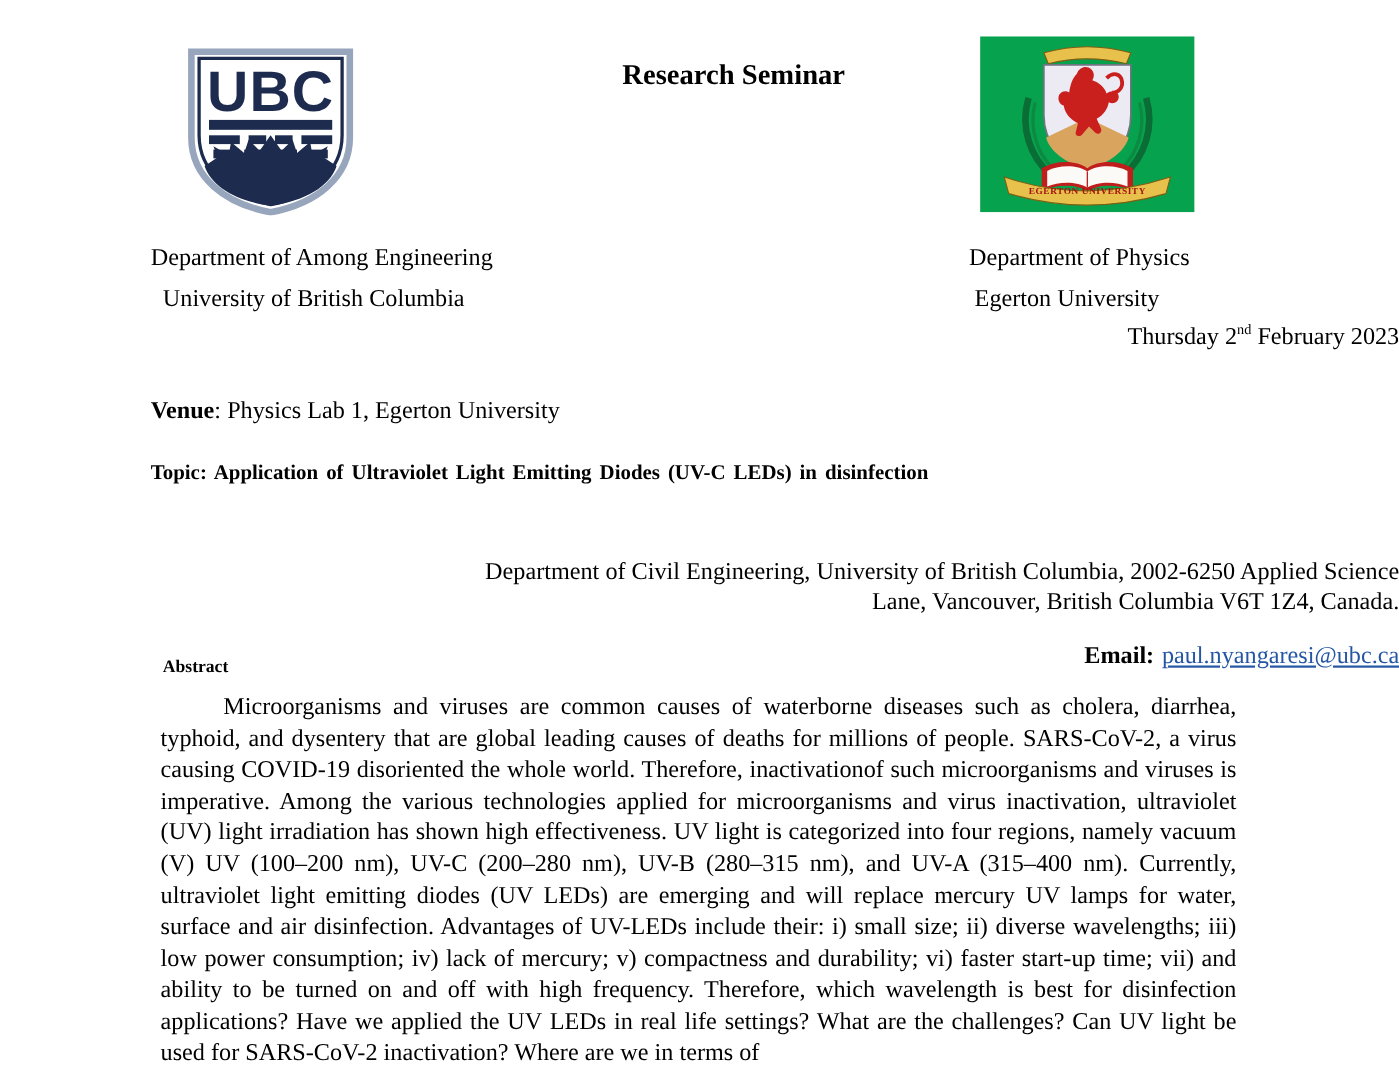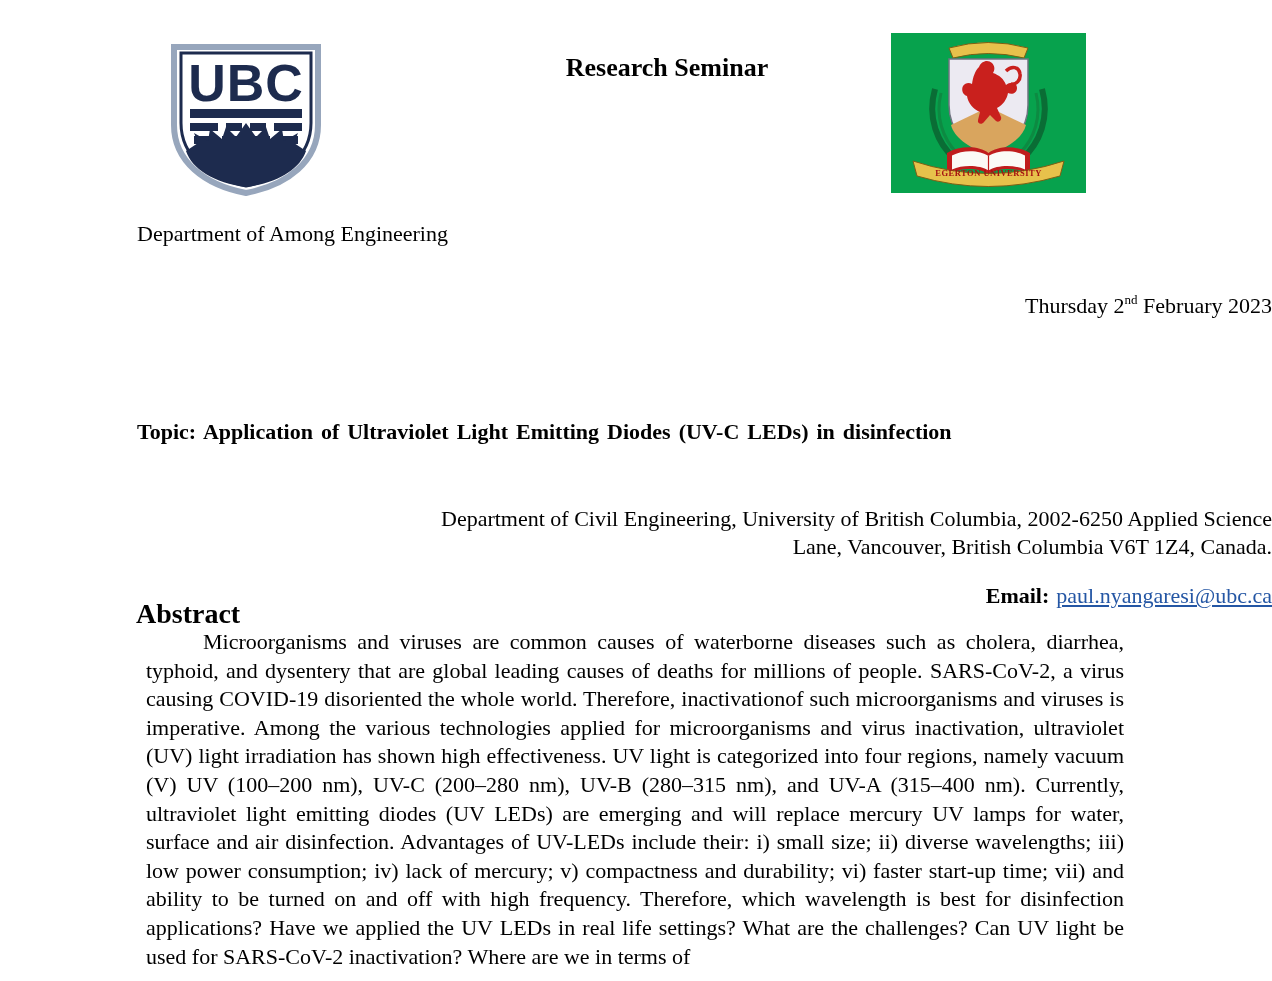--- a/index.html
+++ b/index.html
@@ -53,38 +53,38 @@
   .start-line { top: 331px; }
 
   .venue-line {
     left: 137px; top: 360px;
     font-size: 22px; line-height: 1.2;
   }
   .venue-line b { font-weight: bold; }
 
   .topic-line {
     left: 137px; top: 419px;
-    font-size: 22px; font-weight: bold;
+    font-size: 19px; font-weight: bold;
     word-spacing: 2.5px; line-height: 1.2;
   }
 
   .presenter-line { top: 477px; font-weight: bold; }
   .addr1 { top: 506px; }
   .addr2 { top: 534px; padding-left: 28px; }
   .email-line { top: 583px; }
   .email-label { font-weight: bold; margin-right: 7px; }
   .email-link {
     color: #2456a4;
     text-decoration: underline;
     cursor: pointer;
   }
 
   .abstract-heading {
-    left: 136px; top: 597px;
-    font-size: 28px; font-weight: bold; line-height: 1.2;
+    left: 148px; top: 597px;
+    font-size: 16px; font-weight: bold; line-height: 1.2;
   }
   .abstract-par {
     left: 146px; top: 628px;
     width: 978px;
     font-size: 22px;
     line-height: 28.6px;
     text-align: justify;
     text-indent: 57px;
   }
 
@@ -161,28 +161,36 @@
         <line x1="97.5" y1="123" x2="97.5" y2="137.5" stroke="#c01d1d" stroke-width="1.2"></line>
       </g>
 
       <path d="M22,128 Q97,153 173,128 L169,143 Q97,164 26,143 Z" stroke="#7c5f14" stroke-width="1" fill="#e7c14b"></path>
       <text x="97.5" y="143" text-anchor="middle" font-family="Liberation Serif, serif" font-size="8.5" font-weight="bold" letter-spacing="0.5" fill="#a51212">EGERTON UNIVERSITY</text>
     </svg>
   </div>
 
   <div class="abs inst inst-left">
     <div>Department of Among Engineering</div>
-  </div>
-
+    <div class="line2-left">University of British Columbia</div>
+  </div>
+
+  <div class="abs inst inst-right">
+    <div>Department of Physics</div>
+    <div class="line2-right">Egerton University</div>
+  </div>
 
   <div class="abs centered-line off-84 date-line">
     <span>Thursday 2</span><span class="ord">nd</span><span> February 2023</span>
   </div>
 
 
+  <div class="abs venue-line">
+    <b>Venue</b><span>: Physics Lab 1, Egerton University</span>
+  </div>
 
   <div class="abs topic-line">Topic: Application of Ultraviolet Light Emitting Diodes (UV-C LEDs) in disinfection</div>
 
   <div class="abs centered-line off-10 addr1">Department of Civil Engineering, University of British Columbia, 2002-6250 Applied Science</div>
   <div class="abs centered-line off-10 addr2">Lane, Vancouver, British Columbia V6T 1Z4, Canada.</div>
   <div class="abs centered-line off-84 email-line">
     <span class="email-label">Email:</span><a class="email-link">paul.nyangaresi@ubc.ca</a>
   </div>
 
   <div class="abs abstract-heading">Abstract</div>

